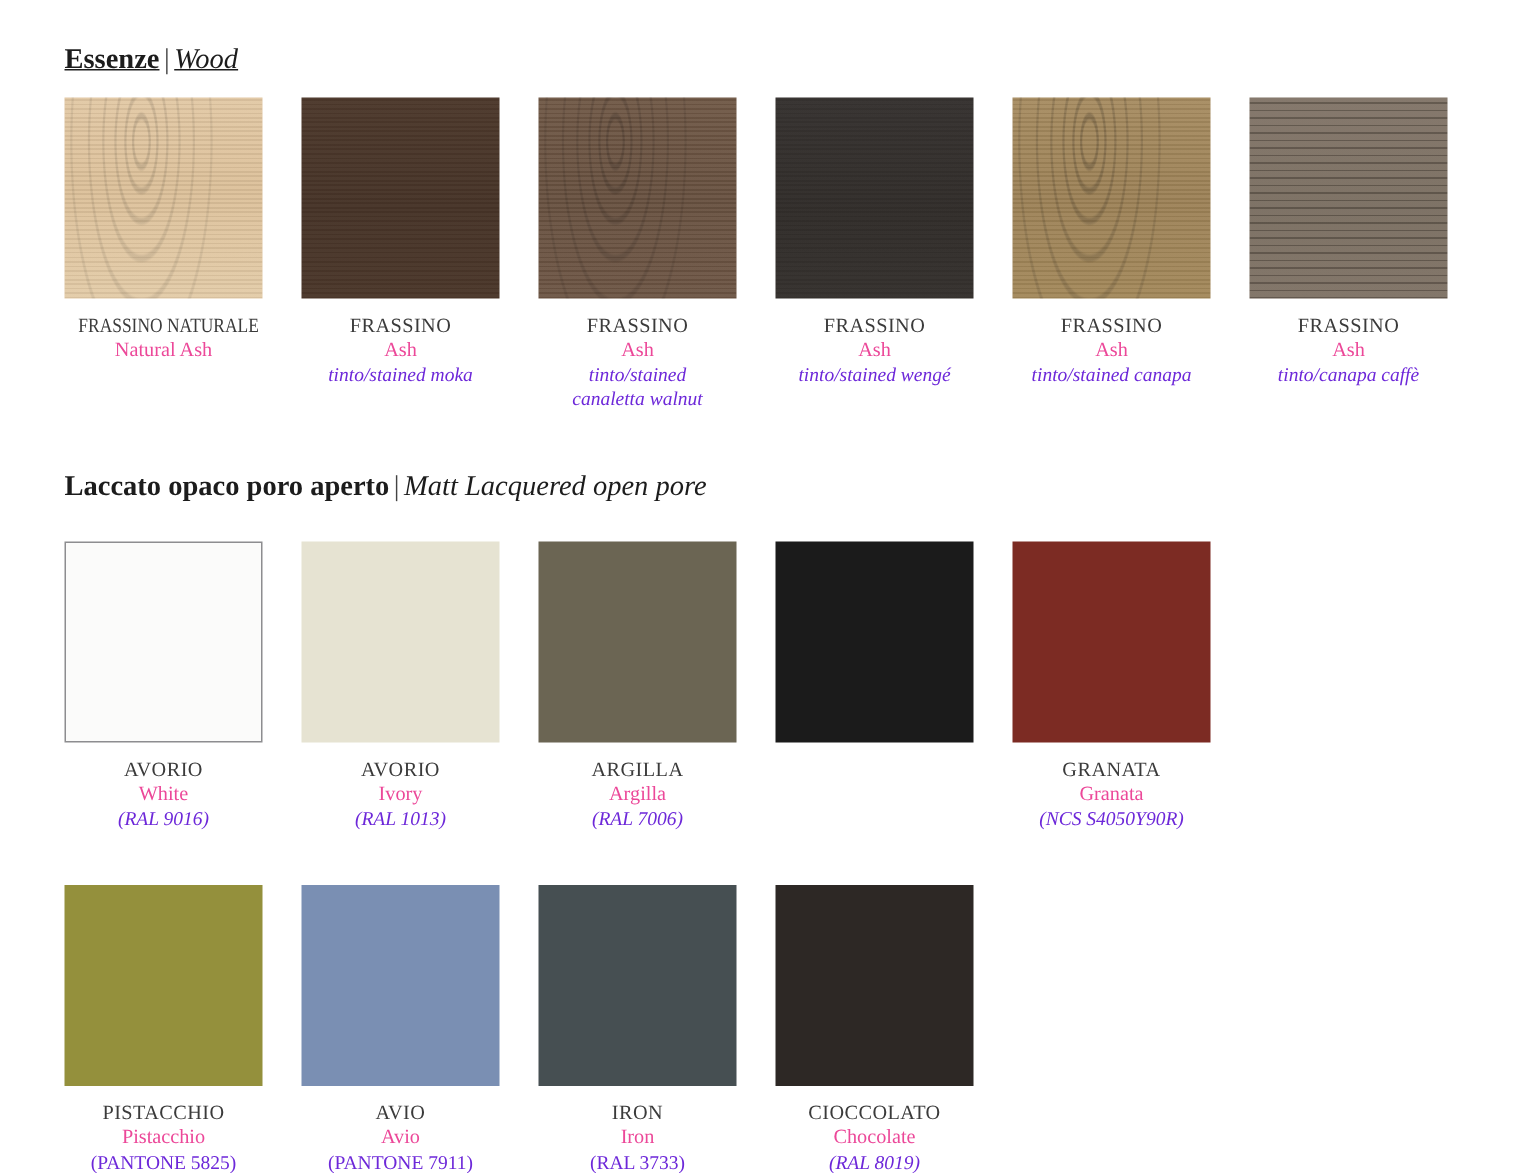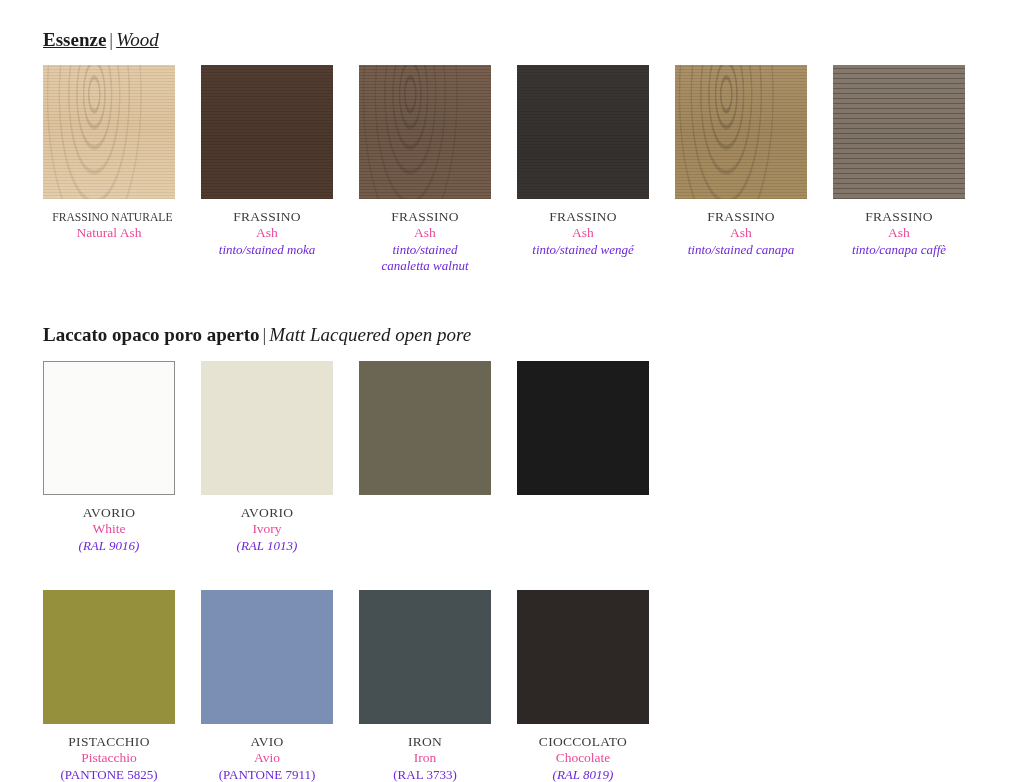--- a/index.html
+++ b/index.html
@@ -184,21 +184,21 @@
       </div>
       <div class="labels">
         <div class="lbl-it">FRASSINO</div>
         <div class="lbl-en">Ash</div>
         <div class="lbl-note">tinto/canapa caffè</div>
       </div>
     </div>
 
   </div>
 
-  <div class="section-title" style="top:324px;text-align:right;">
+  <div class="section-title" style="top:314px;text-align:right;">
     <span class="it-name">Laccato opaco poro aperto</span><span class="sep">|</span><span class="en-name">Matt Lacquered open pore</span>
   </div>
 
   <div class="row" style="top:361px;">
 
     <div class="cell">
       <div class="swatch bordered" id="sw-bianco" style="background: rgb(251, 251, 250);"></div>
       <div class="labels">
         <div class="lbl-it">AVORIO</div>
         <div class="lbl-en">White</div>
@@ -210,27 +210,40 @@
       <div class="swatch" id="sw-avorio" style="background: rgb(230, 227, 210);"></div>
       <div class="labels">
         <div class="lbl-it">AVORIO</div>
         <div class="lbl-en">Ivory</div>
         <div class="lbl-note">(RAL 1013)</div>
       </div>
     </div>
 
     <div class="cell">
       <div class="swatch" id="sw-argilla" style="background: rgb(107, 101, 83);"></div>
+      <div class="labels">
+        <div class="lbl-it">ARGILLA</div>
+        <div class="lbl-en">Argilla</div>
+        <div class="lbl-note">(RAL 7006)</div>
+      </div>
     </div>
 
 
     <div class="cell">
       <div class="swatch" id="sw-nero" style="background: rgb(27, 27, 27);"></div>
     </div>
 
+    <div class="cell">
+      <div class="swatch" id="sw-granata" style="background: rgb(124, 43, 35);"></div>
+      <div class="labels">
+        <div class="lbl-it">GRANATA</div>
+        <div class="lbl-en">Granata</div>
+        <div class="lbl-note">(NCS S4050Y90R)</div>
+      </div>
+    </div>
 
   </div>
 
   <div class="row" style="top:590px;">
 
     <div class="cell">
       <div class="swatch" id="sw-pistacchio" style="background: rgb(148, 144, 60);"></div>
       <div class="labels">
         <div class="lbl-it">PISTACCHIO</div>
         <div class="lbl-en">Pistacchio</div>

